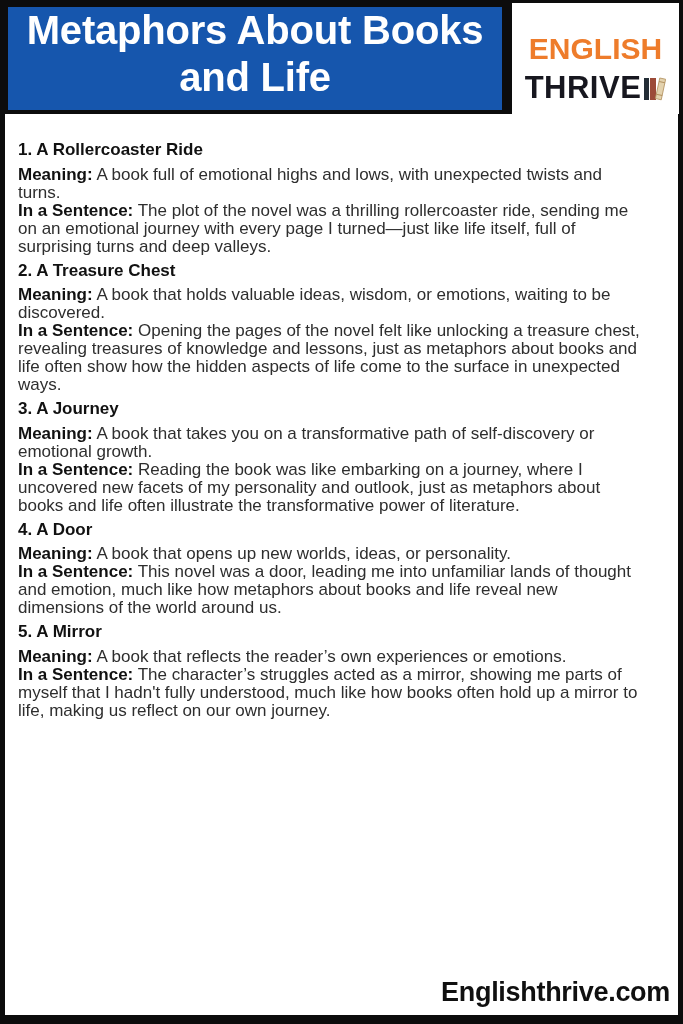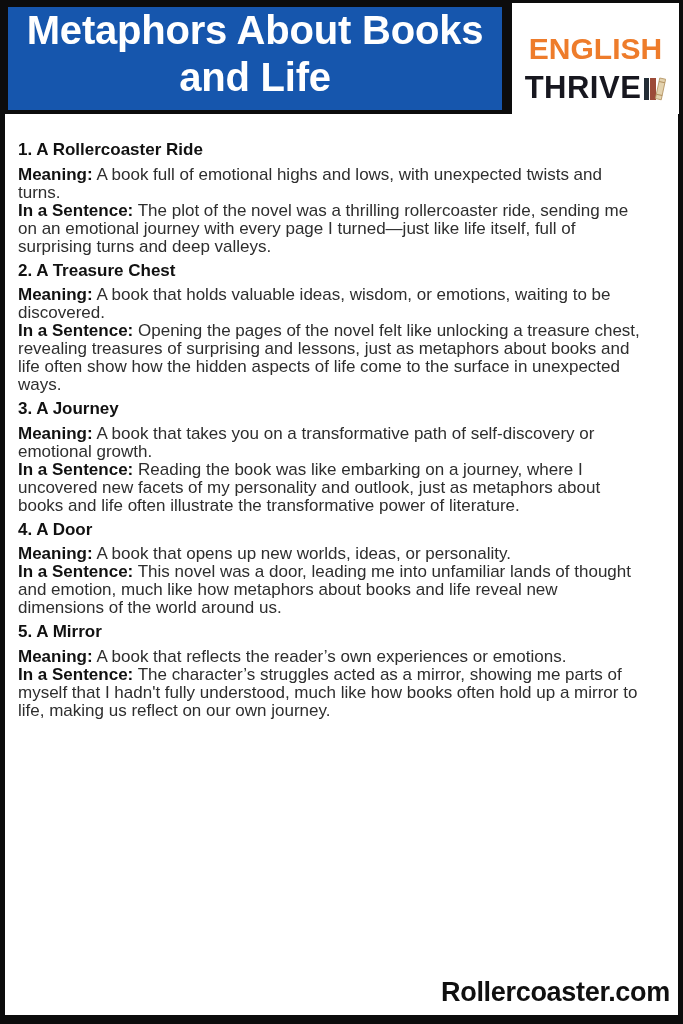--- a/index.html
+++ b/index.html
@@ -113,21 +113,21 @@
 
       <section>
         <p class="heading">1. A Rollercoaster Ride</p>
         <p class="line"><strong>Meaning:</strong> <span>A book full of emotional highs and lows, with unexpected twists and turns.</span></p>
         <p class="line"><strong>In a Sentence:</strong> <span>The plot of the novel was a thrilling rollercoaster ride, sending me on an emotional journey with every page I turned—just like life itself, full of surprising turns and deep valleys.</span></p>
       </section>
 
       <section>
         <p class="heading">2. A Treasure Chest</p>
         <p class="line"><strong>Meaning:</strong> <span>A book that holds valuable ideas, wisdom, or emotions, waiting to be discovered.</span></p>
-        <p class="line"><strong>In a Sentence:</strong> <span>Opening the pages of the novel felt like unlocking a treasure chest, revealing treasures of surprising and lessons, just as metaphors about books and life often show how the hidden aspects of life come to the surface in unexpected ways.</span></p>
+        <p class="line"><strong>In a Sentence:</strong> <span>Opening the pages of the novel felt like unlocking a treasure chest, revealing treasures of knowledge and lessons, just as metaphors about books and life often show how the hidden aspects of life come to the surface in unexpected ways.</span></p>
       </section>
 
       <section>
         <p class="heading">3. A Journey</p>
         <p class="line"><strong>Meaning:</strong> <span>A book that takes you on a transformative path of self-discovery or emotional growth.</span></p>
         <p class="line"><strong>In a Sentence:</strong> <span>Reading the book was like embarking on a journey, where I uncovered new facets of my personality and outlook, just as metaphors about books and life often illustrate the transformative power of literature.</span></p>
       </section>
 
       <section>
         <p class="heading">4. A Door</p>
@@ -136,16 +136,16 @@
       </section>
 
       <section>
         <p class="heading">5. A Mirror</p>
         <p class="line"><strong>Meaning:</strong> <span>A book that reflects the reader’s own experiences or emotions.</span></p>
         <p class="line"><strong>In a Sentence:</strong> <span>The character’s struggles acted as a mirror, showing me parts of myself that I hadn't fully understood, much like how books often hold up a mirror to life, making us reflect on our own journey.</span></p>
       </section>
 
     </div>
 
-    <div class="site-footer">Rollercoaster.com</div>
+    <div class="site-footer">Englishthrive.com</div>
   </main>
 
 </div>
 
 </body></html>

